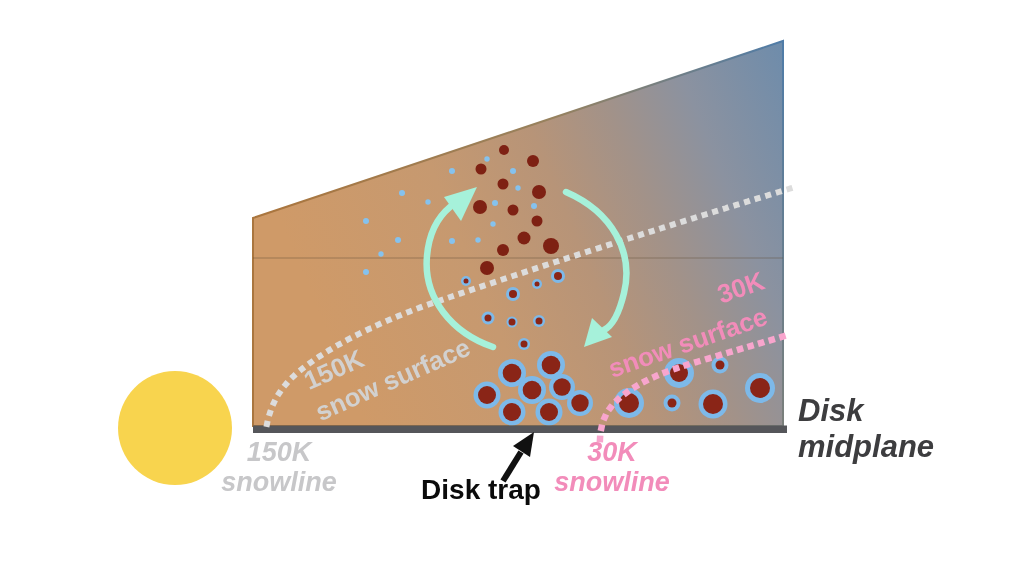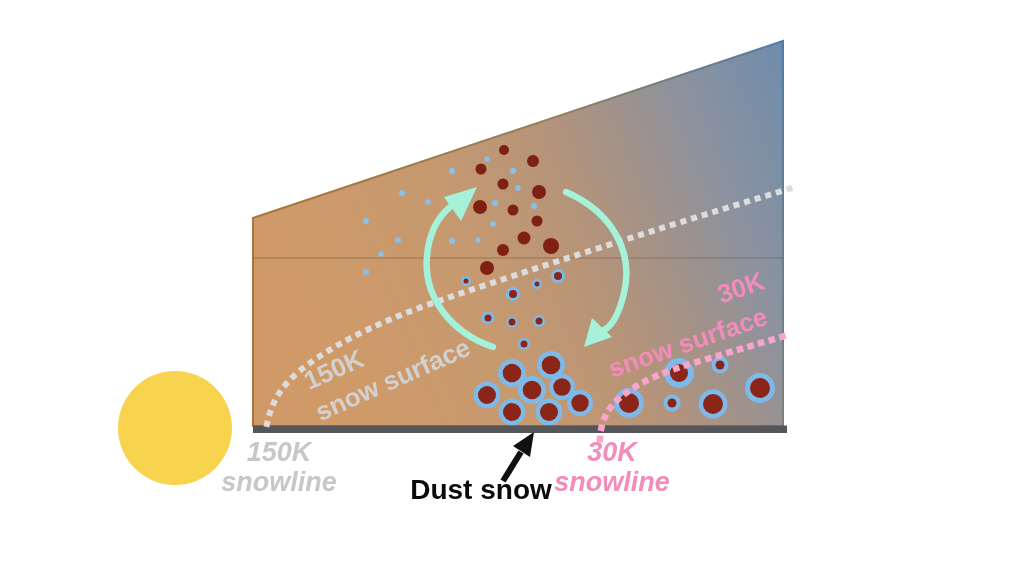--- a/index.html
+++ b/index.html
@@ -152,15 +152,19 @@
   <div class="lbl twoline" style="left: 279px; top: 467px; color: rgb(199, 199, 201);">
     <div>150K</div>
     <div>snowline</div>
   </div>
 
   <div class="lbl twoline" style="left: 612px; top: 467px; color: rgb(242, 140, 186);">
     <div>30K</div>
     <div>snowline</div>
   </div>
 
-  <div class="lbl dusttrap" style="left: 481px; top: 490px; color: rgb(11, 11, 11);">Dust snow</div>
+  <div class="lbl dusttrap" style="left: 481px; top: 490px; color: rgb(11, 11, 11);">Disk trap</div>
 
+  <div class="lbl midplane" style="left: 798px; top: 393px; color: rgb(61, 61, 63);">
+    <div>Disk</div>
+    <div>midplane</div>
+  </div>
 </div>
 
 </body></html>

